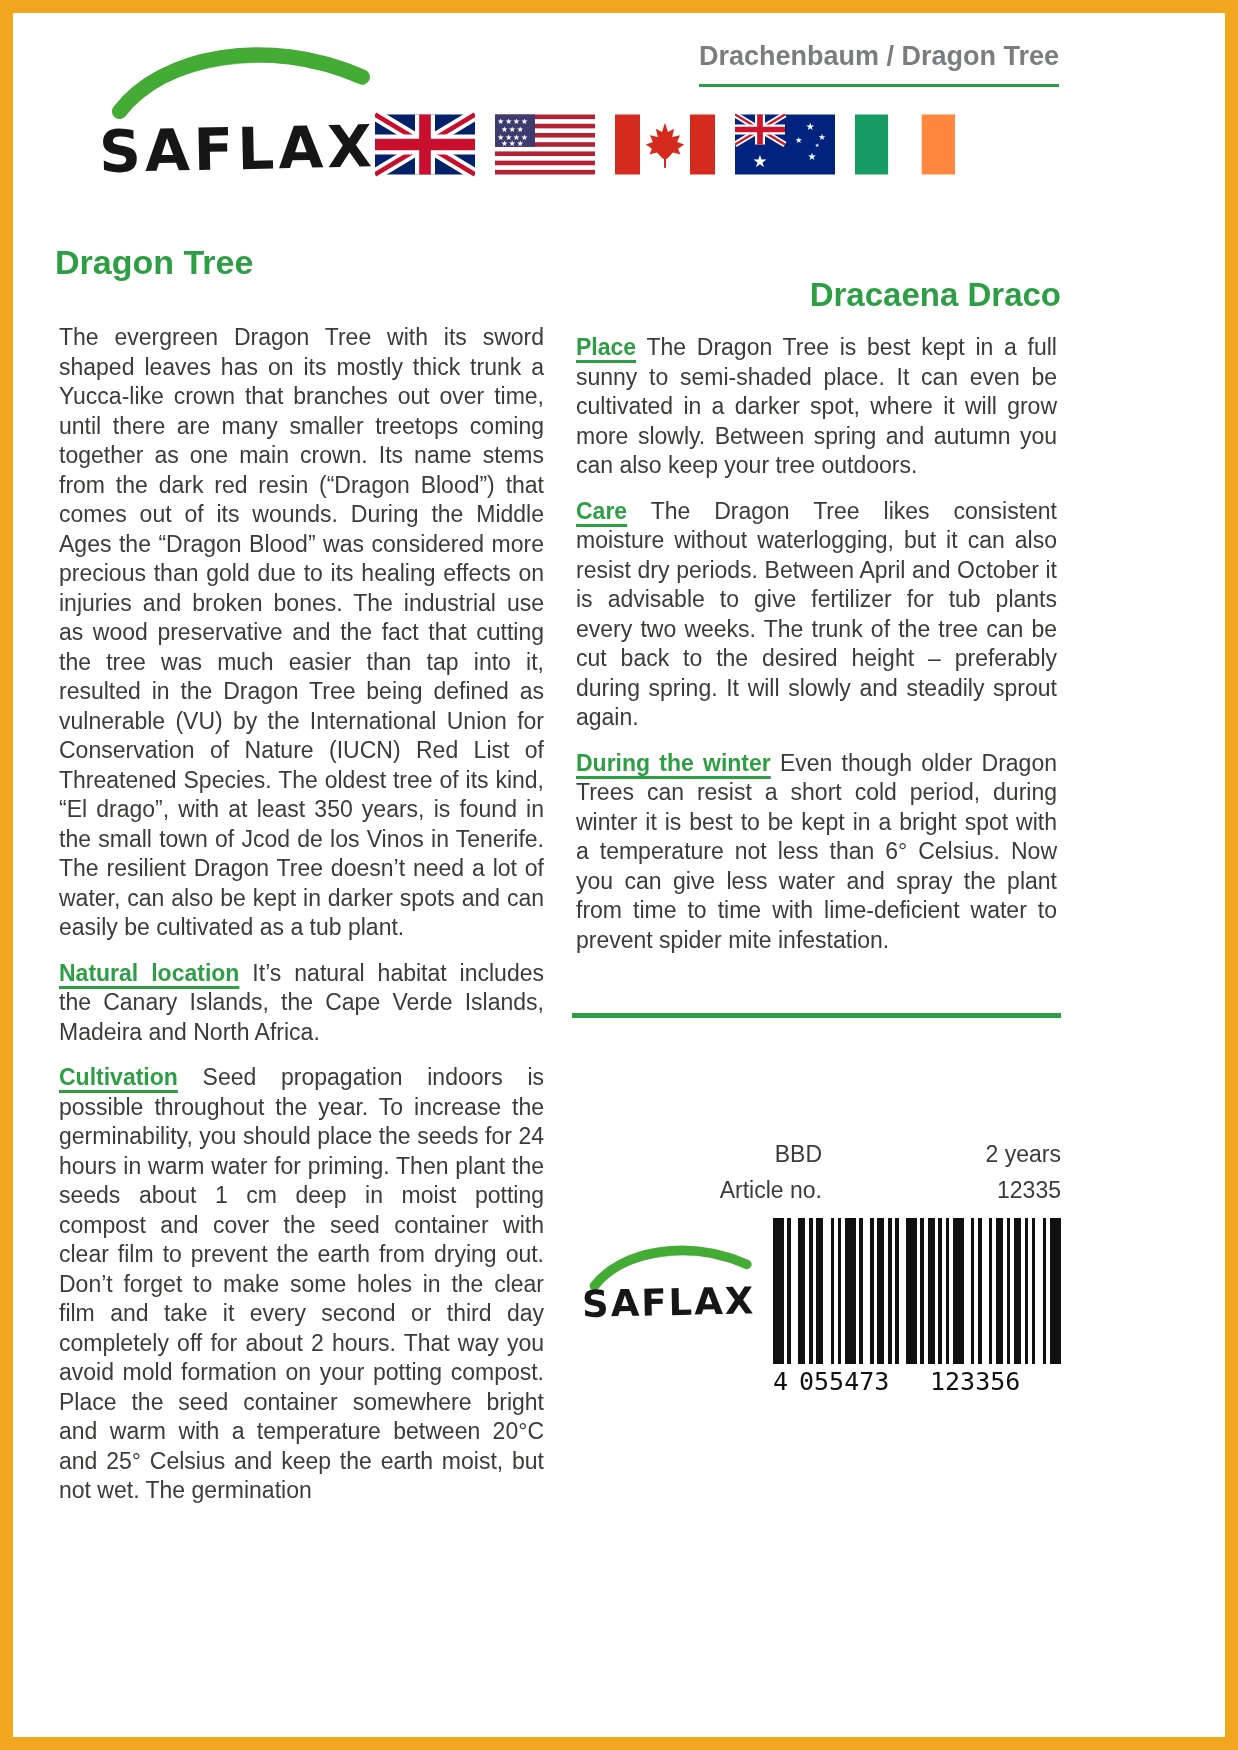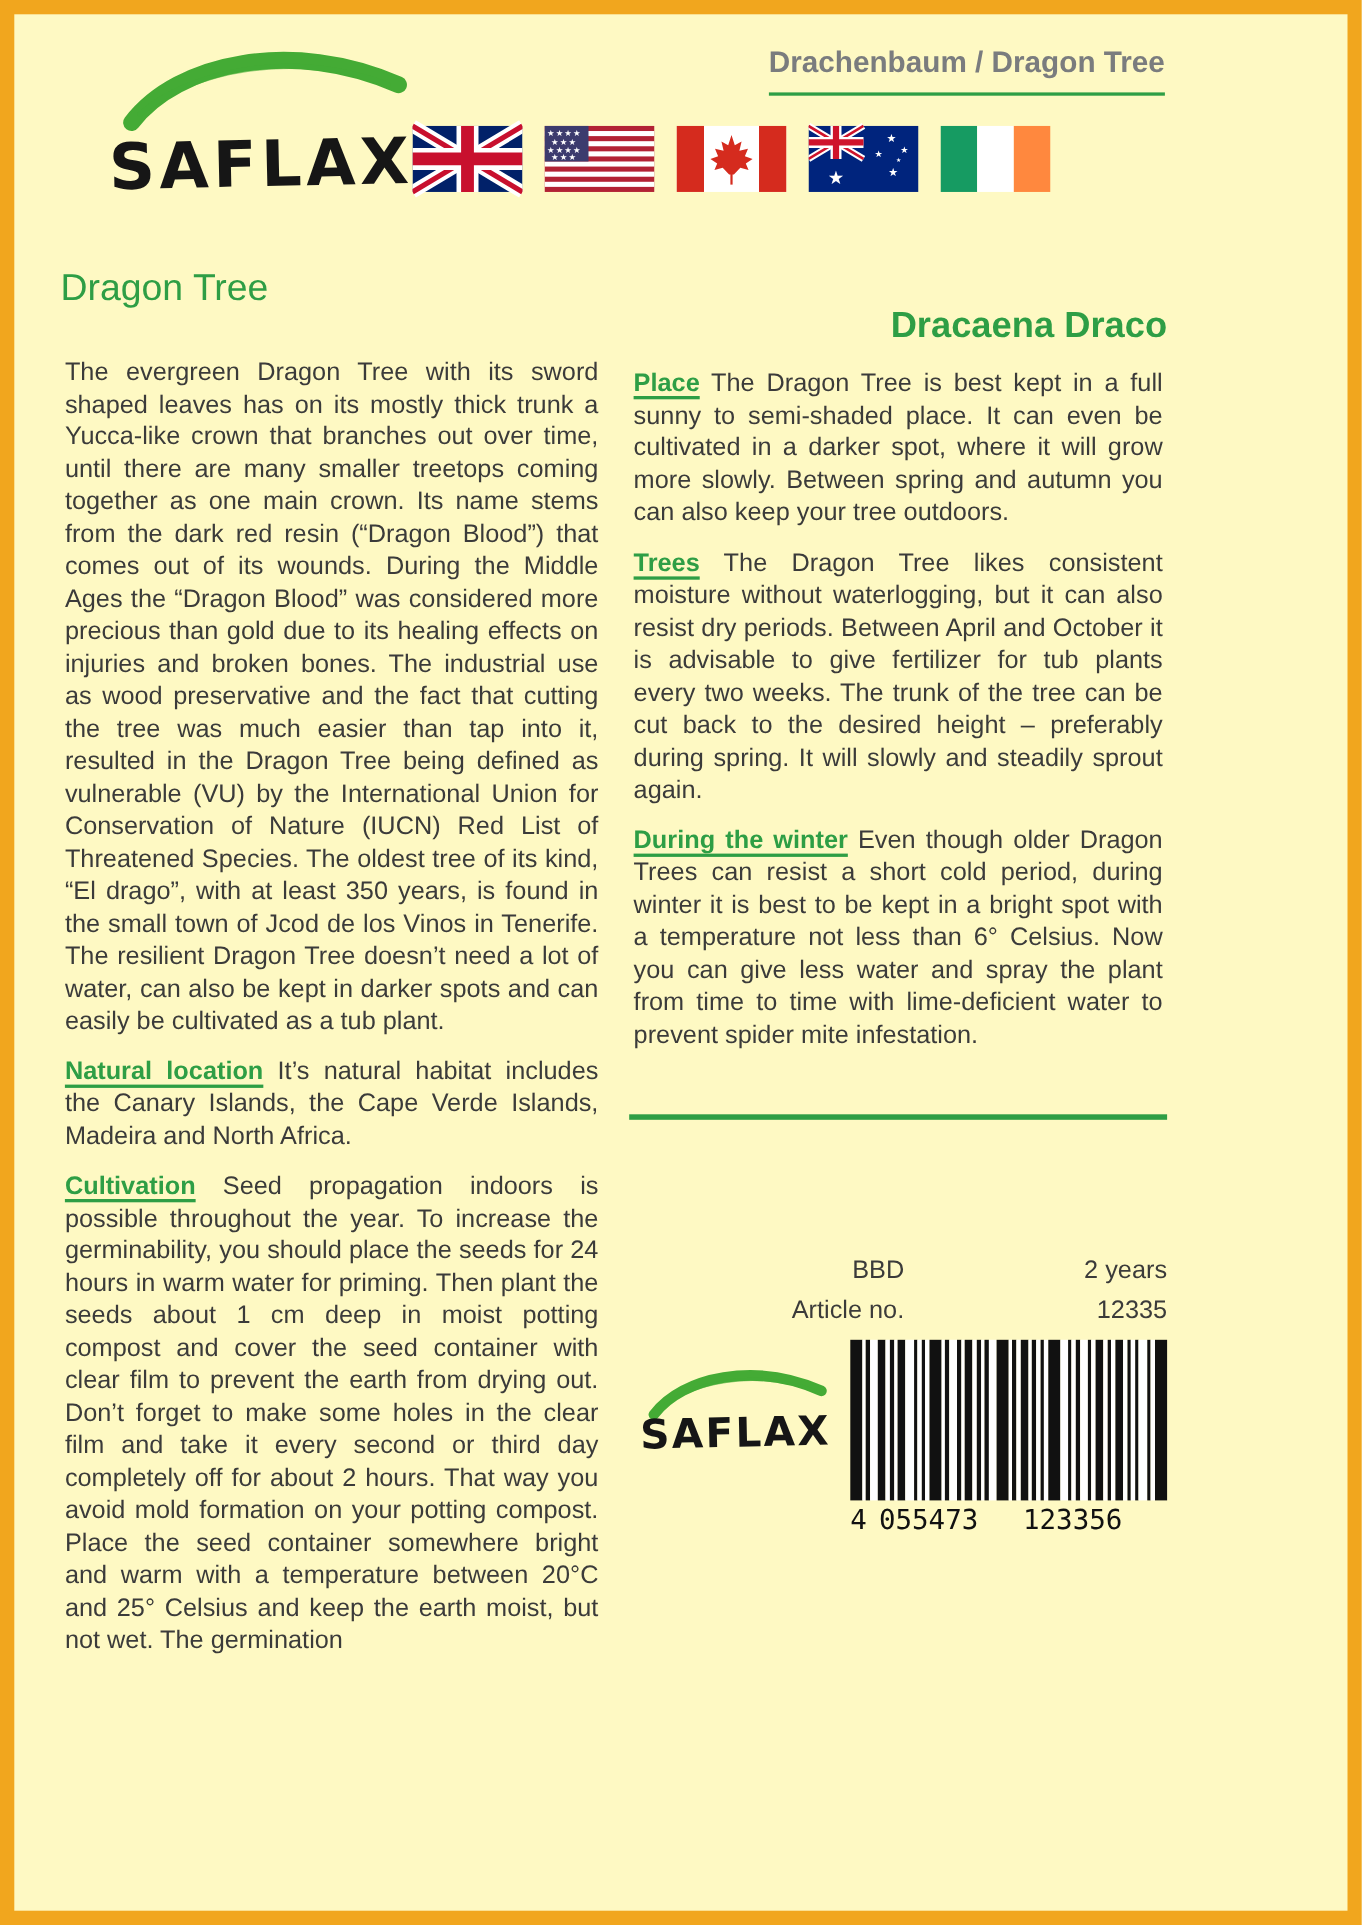--- a/index.html
+++ b/index.html
@@ -8,21 +8,21 @@
     --logo-green:#44AB35;
     --gray:#7A7C7E;
     --ink:#3B3B3A;
   }
   *{box-sizing:border-box;margin:0;padding:0;}
   html,body{background:#e8e8e8;}
   .page{
     position:relative;
     width:1238px;height:1750px;
     margin:0 auto;
-    background:#fef9c3;
+    background:#ffffff;
     border:13px solid var(--orange);
     font-family:"Liberation Sans", sans-serif;
     color:var(--ink);
     overflow:hidden;
   }
   
   .lang-header{
     position:absolute;top:28px;right:166px;
     font-size:27px;font-weight:600;color:var(--gray);
     padding-bottom:12px;border-bottom:3px solid var(--green);
@@ -37,21 +37,21 @@
     transform:rotate(-1.2deg);
   }
   .logo .word sup{font-size:22px;font-weight:700;vertical-align:28px;letter-spacing:0;}
   
   .flags{position:absolute;top:96px;left:362px;display:flex;gap:20px;}
   .flags svg{display:block;width:100px;height:71px;}
   
   .col{position:absolute;font-size:23px;line-height:29.5px;text-align:justify;}
   .col-left{top:232px;left:42px;width:493px;}
   .col-right{top:264px;left:559px;width:489px;}
-  h1.title{color:var(--green);font-size:34px;font-weight:400;text-align:left;margin:0 0 44px 0;line-height:1;}
+  h1.title{color:var(--green);font-size:34px;font-weight:700;text-align:left;margin:0 0 44px 0;line-height:1;}
   h2.latin{color:var(--green);font-size:33px;font-weight:600;text-align:right;margin:0 0 20px 0;line-height:1.1;}
   p.para{margin:4px;}
   p.section{margin-top:16px;}
   .sec-h{
     color:var(--green);font-weight:700;
     text-decoration:underline;
     text-decoration-thickness:3px;
     text-underline-offset:5px;
     text-decoration-color:var(--green);
   }
@@ -157,21 +157,21 @@
     </p>
   </div>
 
   <div class="col col-right">
     <h2 class="latin">Dracaena Draco</h2>
     <p class="para section">
       <span class="sec-h">Place</span>
       <span>The Dragon Tree is best kept in a full sunny to semi-shaded place. It can even be cultivated in a darker spot, where it will grow more slowly. Between spring and autumn you can also keep your tree outdoors.</span>
     </p>
     <p class="para section">
-      <span class="sec-h">Trees</span>
+      <span class="sec-h">Care</span>
       <span>The Dragon Tree likes consistent moisture without waterlogging, but it can also resist dry periods. Between April and October it is advisable to give fertilizer for tub plants every two weeks. The trunk of the tree can be cut back to the desired height – preferably during spring. It will slowly and steadily sprout again.</span>
     </p>
     <p class="para section">
       <span class="sec-h">During the winter</span>
       <span>Even though older Dragon Trees can resist a short cold period, during winter it is best to be kept in a bright spot with a temperature not less than 6° Celsius. Now you can give less water and spray the plant from time to time with lime-deficient water to prevent spider mite infestation.</span>
     </p>
 
     <div class="divider"></div>
 
     <div class="info">

